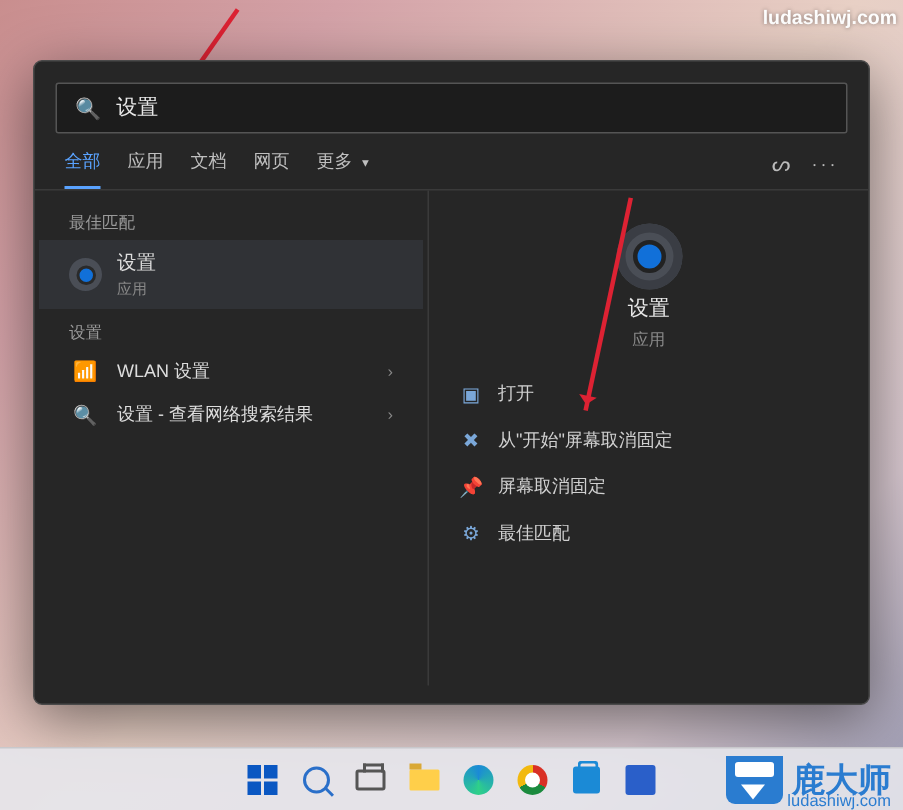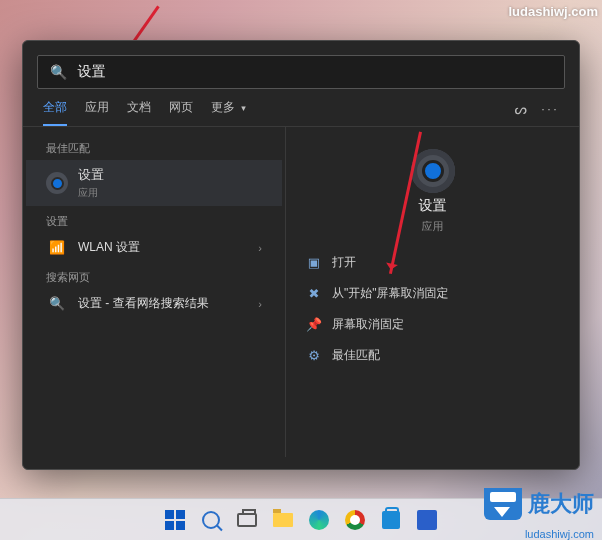--- a/index.html
+++ b/index.html
@@ -6,21 +6,21 @@
   body {
     width: 602px; height: 540px;
     background: linear-gradient(135deg, #c98e8e 0%, #d4a2a8 20%, #e8d0c5 50%, #d8c8d0 80%, #9898b0 100%);
     position: relative; overflow: hidden;
   }
   .watermark {
     position: absolute; top: 4px; right: 4px; color: #fff;
     font-weight: bold; font-size: 13px; text-shadow: 0 0 3px rgba(0,0,0,.4);
   }
   .brand {
-    position: absolute; bottom: 20px; right: 8px; display: flex; align-items: center; gap: 6px;
+    position: absolute; bottom: 4px; right: 8px; display: flex; align-items: center; gap: 6px;
     color: #2a7cd0; font-weight: 700; font-size: 22px;
   }
   .brand-icon { width: 38px; height: 32px; background: #2a7cd0; border-radius: 0 0 6px 6px; position: relative; }
   .brand-icon::before { content:""; position:absolute; top:4px; left:6px; width:26px; height:10px; background:#fff; border-radius:2px; }
   .brand-icon::after { content:""; position:absolute; bottom:3px; left:10px; width:0; height:0; border-left:8px solid transparent; border-right:8px solid transparent; border-top:10px solid #fff; }
   .brand-sub { position:absolute; bottom:0; right:8px; font-size:11px; color:#2a7cd0; }
 
   .search-window {
     position: absolute; top: 40px; left: 22px; width: 558px; height: 430px;
     background: #262626; border: 1px solid #4a4a4a; border-radius: 6px;
@@ -147,21 +147,20 @@
         </div>
       </div>
 
       <div class="section-label">设置</div>
       <div class="result-row">
         <span class="wifi-ic">📶</span>
         <span>WLAN 设置</span>
         <span class="chev">›</span>
       </div>
 
-      <div class="section-label">搜索网页</div>
       <div class="result-row">
         <span class="mag-ic">🔍</span>
         <span>设置 - 查看网络搜索结果</span>
         <span class="chev">›</span>
       </div>
     </div>
 
     <div class="right-col">
       <div class="detail-head">
         <div class="big-gear"></div>

